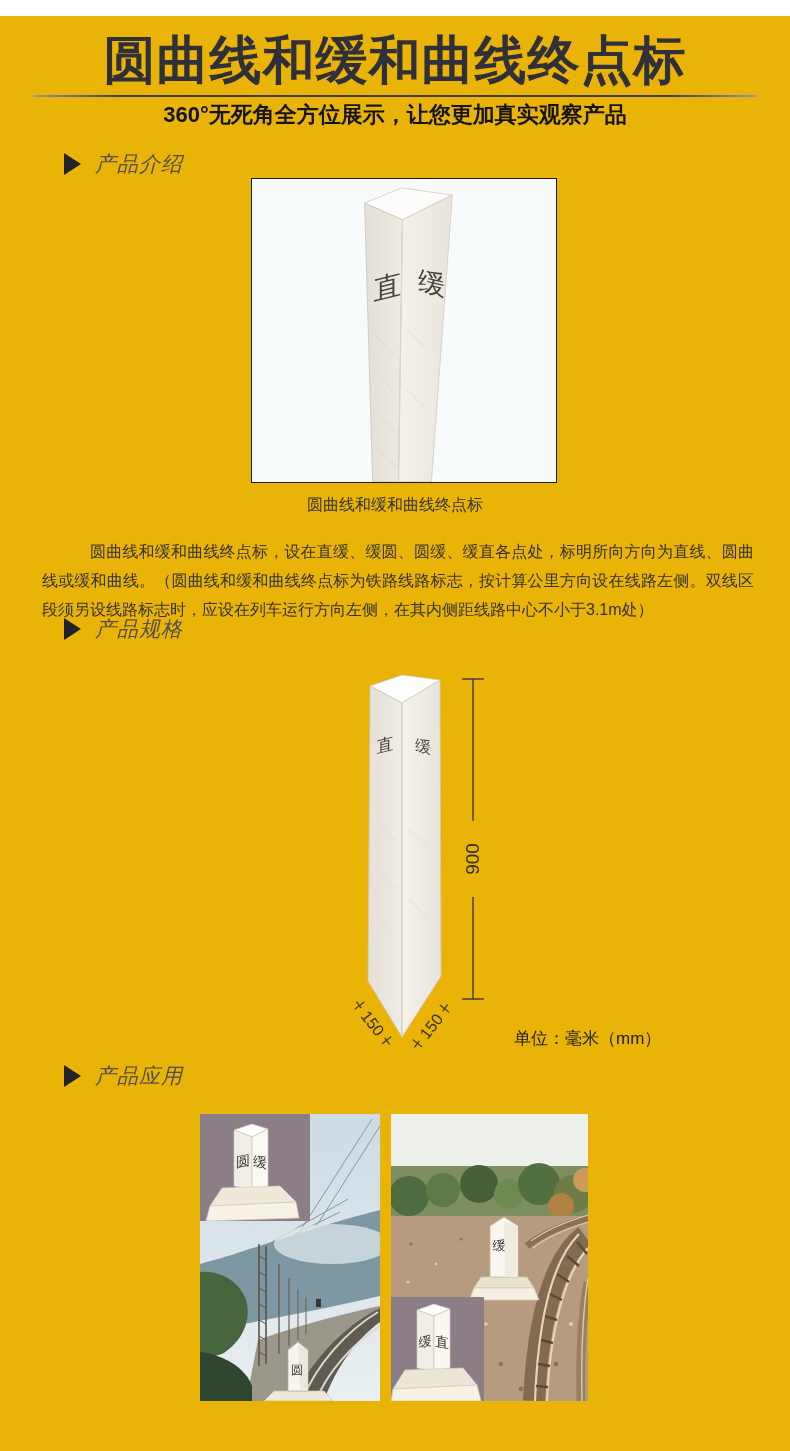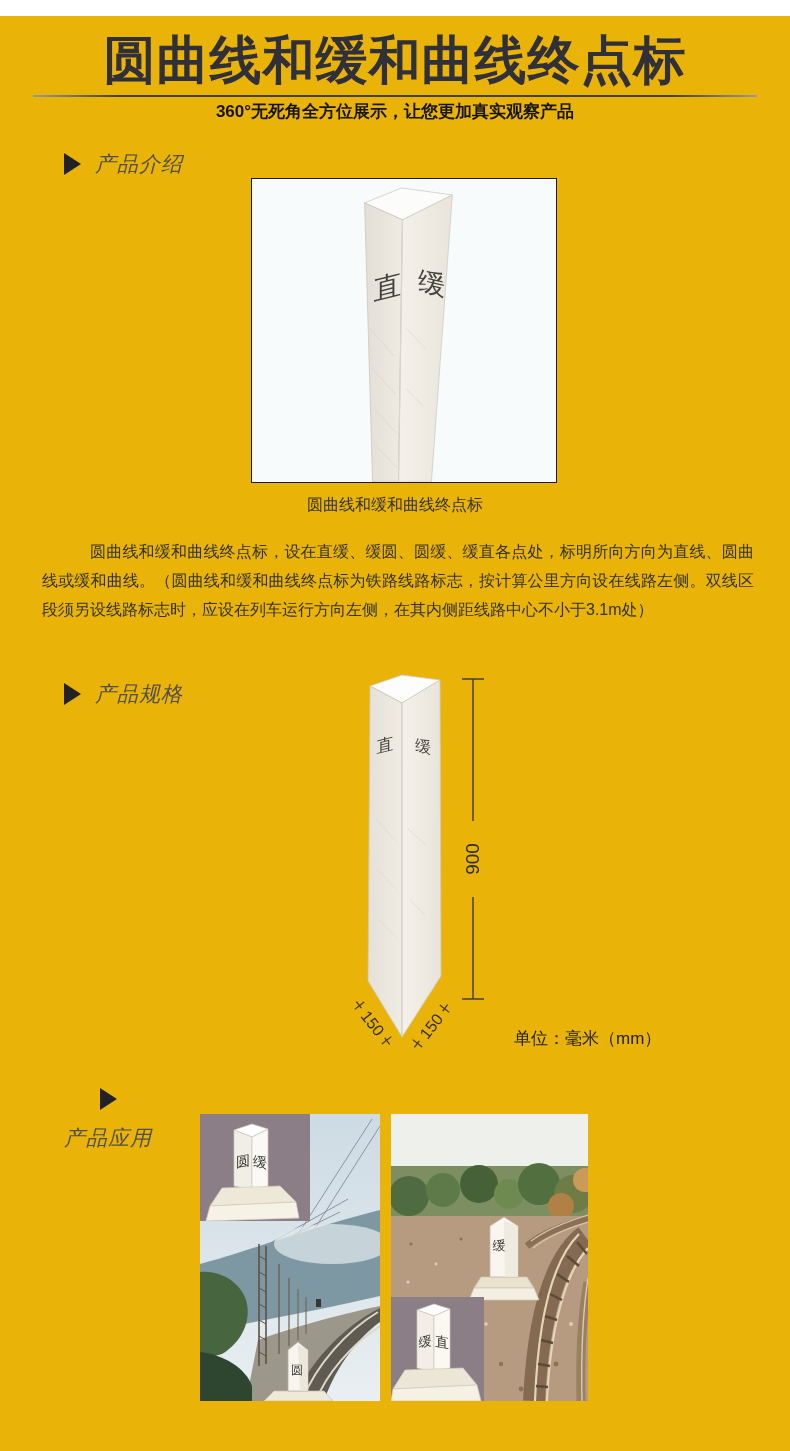--- a/index.html
+++ b/index.html
@@ -8,27 +8,27 @@
   }
   *{margin:0;padding:0;box-sizing:border-box;}
   body{background:#ffffff;font-family:"Liberation Sans","DejaVu Sans",sans-serif;}
   .page{position:relative;width:790px;height:1451px;background:#eab308;overflow:hidden;margin:16px auto;}
 
   .product-title{position:absolute;top:12px;left:0;width:790px;text-align:center;
     font-size:52px;font-weight:900;letter-spacing:1px;color:var(--title-text);line-height:64px;}
   .title-rule{position:absolute;top:79px;left:33px;width:724px;height:2px;
     background:linear-gradient(90deg,#9a9aa0,var(--rule) 12%,var(--rule) 88%,#9a9aa0);}
   .product-subtitle{position:absolute;top:84px;left:0;width:790px;text-align:center;
-    font-size:17px;font-weight:700;color:#141414;}
+    font-size:22px;font-weight:700;color:#141414;}
 
   .section-heading{position:absolute;left:64px;display:flex;align-items:center;gap:14px;font-style:italic;}
   .section-heading .tri{width:0;height:0;border-left:17px solid #222226;
     border-top:11px solid transparent;border-bottom:11px solid transparent;}
   .section-heading .lbl{font-size:21px;color:var(--heading-text);letter-spacing:1px;}
-  .heading-intro{top:134px;} .heading-specs{top:664px;align-items:center;} .heading-app{top:1072px;flex-direction:column;}
+  .heading-intro{top:134px;} .heading-specs{top:599px;align-items:center;} .heading-app{top:1046px;}
 
   .intro-figure{position:absolute;top:162px;left:251px;width:306px;height:305px;
     border:1px solid var(--figure-border);background:var(--figure-bg);}
   .intro-figure svg{display:block;width:100%;height:100%;}
 
   .figure-caption{position:absolute;left:0;width:790px;text-align:center;
     font-size:16px;color:var(--body-text);}
   .caption-intro{top:479px;} .caption-app{top:1398px;}
 
   .product-description{position:absolute;top:521px;left:42px;width:712px;

